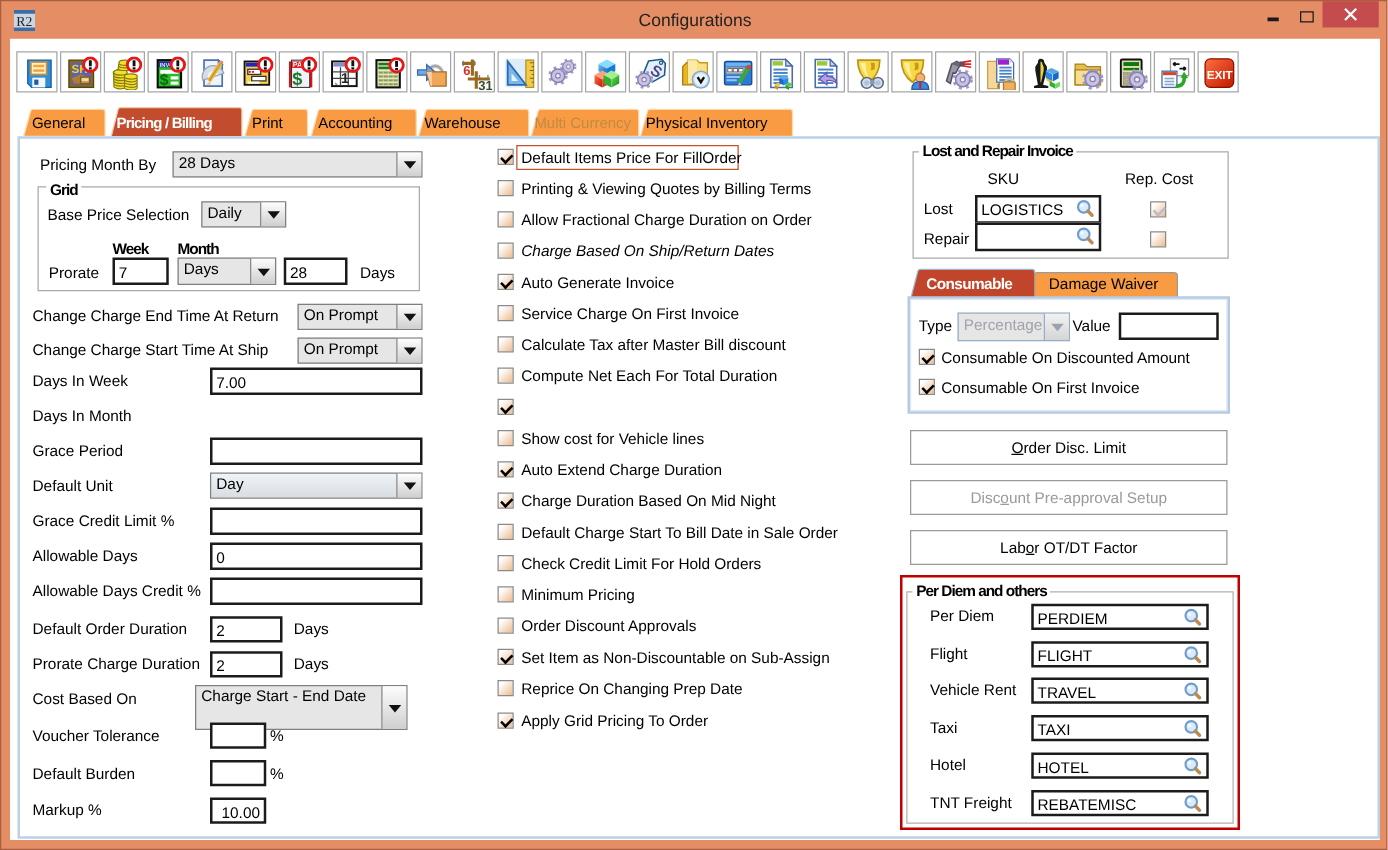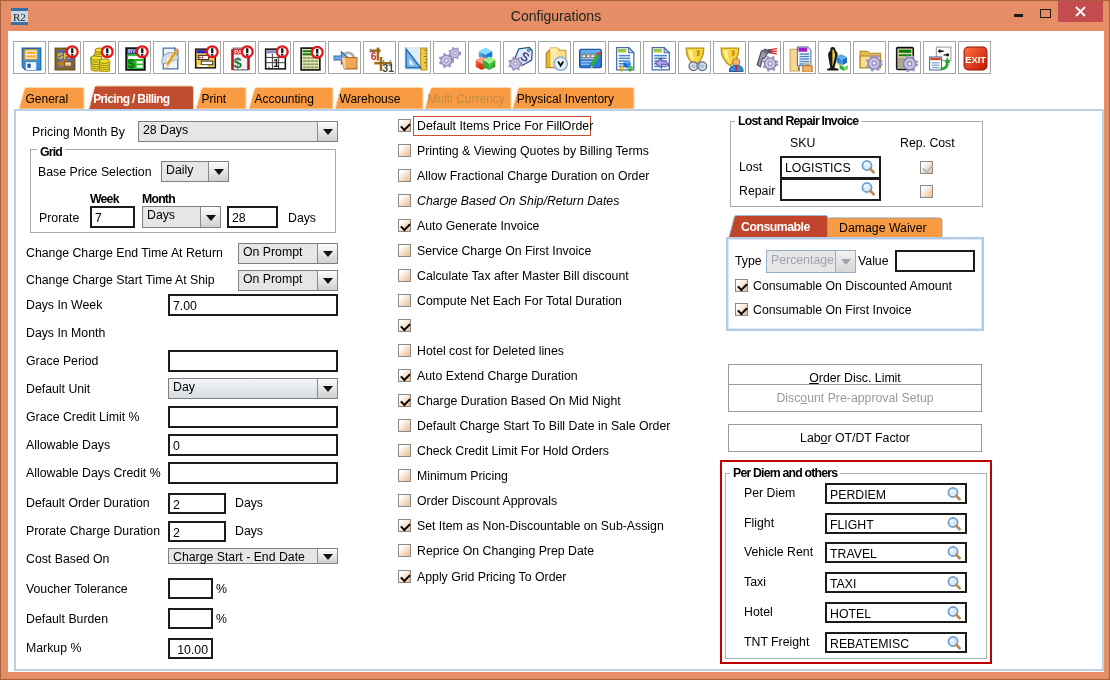--- a/index.html
+++ b/index.html
@@ -563,21 +563,21 @@
 <div class="tb" style="left:152px;top:323.0px;width:170px;height:22px;">0</div>
 <div class="lbl" style="left:10px;top:353.5px;">Allowable Days Credit %</div>
 <div class="tb" style="left:152px;top:351.0px;width:170px;height:22px;"></div>
 <div class="lbl" style="left:10px;top:384px;">Default Order Duration</div>
 <div class="tb" style="left:152px;top:381.5px;width:58px;height:21px;">2</div>
 <div class="lbl" style="left:219px;top:384px;">Days</div>
 <div class="lbl" style="left:10px;top:412px;">Prorate Charge Duration</div>
 <div class="tb" style="left:152px;top:409.5px;width:58px;height:21px;">2</div>
 <div class="lbl" style="left:219px;top:412px;">Days</div>
 <div class="lbl" style="left:10px;top:440px;">Cost Based On</div>
-<div class="combo" style="left:152px;top:437px;width:170px;height:16px;">
+<div class="combo" style="left:140px;top:437px;width:170px;height:36px;">
           <div class="ct" style="">Charge Start - End Date</div>
           <div class="ca"></div>
         </div>
 <div class="lbl" style="left:10px;top:470px;">Voucher Tolerance</div>
 <div class="tb" style="left:152px;top:467px;width:45px;height:21px;"></div>
 <div class="lbl" style="left:200px;top:470px;">%</div>
 <div class="lbl" style="left:10px;top:500px;">Default Burden</div>
 <div class="tb" style="left:152px;top:497px;width:45px;height:21px;"></div>
 <div class="lbl" style="left:200px;top:500px;">%</div>
 <div class="lbl" style="left:10px;top:529px;">Markup %</div>
@@ -594,21 +594,21 @@
 <div class="cb ck" style="left:382px;top:108px;"></div>
 <div class="lbl" style="left:401px;top:107px;">Auto Generate Invoice</div>
 <div class="cb" style="left:382px;top:133px;"></div>
 <div class="lbl" style="left:401px;top:132px;">Service Charge On First Invoice</div>
 <div class="cb" style="left:382px;top:158px;"></div>
 <div class="lbl" style="left:401px;top:157px;">Calculate Tax after Master Bill discount</div>
 <div class="cb" style="left:382px;top:183px;"></div>
 <div class="lbl" style="left:401px;top:182px;">Compute Net Each For Total Duration</div>
 <div class="cb ck" style="left:382px;top:208px;"></div>
 <div class="cb" style="left:382px;top:233px;"></div>
-<div class="lbl" style="left:401px;top:232px;">Hotel cost for Deleted lines</div>
+<div class="lbl" style="left:401px;top:232px;">Show cost for Vehicle lines</div>
 <div class="cb ck" style="left:382px;top:258px;"></div>
 <div class="lbl" style="left:401px;top:257px;">Auto Extend Charge Duration</div>
 <div class="cb ck" style="left:382px;top:283px;"></div>
 <div class="lbl" style="left:401px;top:282px;">Charge Duration Based On Mid Night</div>
 <div class="cb" style="left:382px;top:308px;"></div>
 <div class="lbl" style="left:401px;top:307px;">Default Charge Start To Bill Date in Sale Order</div>
 <div class="cb" style="left:382px;top:333px;"></div>
 <div class="lbl" style="left:401px;top:332px;">Check Credit Limit For Hold Orders</div>
 <div class="cb" style="left:382px;top:358px;"></div>
 <div class="lbl" style="left:401px;top:357px;">Minimum Pricing</div>
@@ -651,21 +651,21 @@
 <div class="combo" style="left:750px;top:138.5px;width:90px;height:23px;border:1px solid #94aecb;background:#e6e6e6;">
 <div class="ct" style="color:#9fa3ab;top:2px;">Percentage</div>
 <div class="ca" style="background:linear-gradient(#f2f2f2,#d5d5d5);border-left:1px solid #94aecb;--tri:#98a2b2;"></div>
         </div>
 <div class="lbl" style="left:842px;top:142px;">Value</div>
 <div class="tb" style="left:879px;top:138.5px;width:80px;height:22px;"></div>
 <div class="cb ck" style="left:719px;top:168px;"></div>
 <div class="lbl" style="left:737px;top:167px;">Consumable On Discounted Amount</div>
 <div class="cb ck" style="left:719px;top:192px;"></div>
 <div class="lbl" style="left:737px;top:191px;">Consumable On First Invoice</div>
-<div class="button" style="left:712px;top:233px;width:254px;height:28px;line-height:27px;margin-top:20px;"><u>O</u>rder Disc. Limit</div>
+<div class="button" style="left:712px;top:233px;width:254px;height:28px;line-height:27px;"><u>O</u>rder Disc. Limit</div>
 <div class="button" style="left:712px;top:273px;width:254px;height:28px;line-height:27px;color:#9a9a9a;">Disc<u>o</u>unt Pre-approval Setup</div>
 <div class="button" style="left:712px;top:313px;width:254px;height:28px;line-height:27px;">Lab<u>o</u>r OT/DT Factor</div>
 <div style="position:absolute;left:704px;top:349px;width:272px;height:204px;border:2px solid #c00000;"></div>
 <div class="grp" style="left:709px;top:362px;width:262px;height:186px;border-color:#b0b0b0;"></div>
 <div class="gt" style="left:714px;top:354.5px;">Per Diem and others</div>
 <div class="lbl" style="left:728px;top:374px;">Per Diem</div>
 <div class="tb" style="left:809px;top:371.5px;width:142px;height:21px;">PERDIEM<svg width="17" height="17" viewBox="0 0 17 17" style="position:absolute;right:2px;top:1px;">
             <circle cx="7" cy="6.5" r="4.6" fill="#d9eafb" stroke="#6f9dcb" stroke-width="1.7"></circle>
             <circle cx="5.6" cy="5.2" r="1.5" fill="#f4faff"></circle>
             <line x1="10.3" y1="9.8" x2="13.6" y2="13.2" stroke="#b98a55" stroke-width="2.7" stroke-linecap="round"></line>

